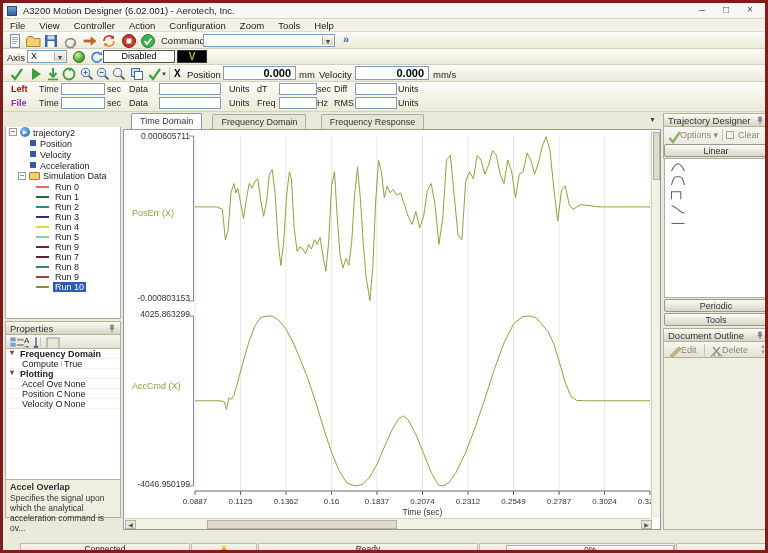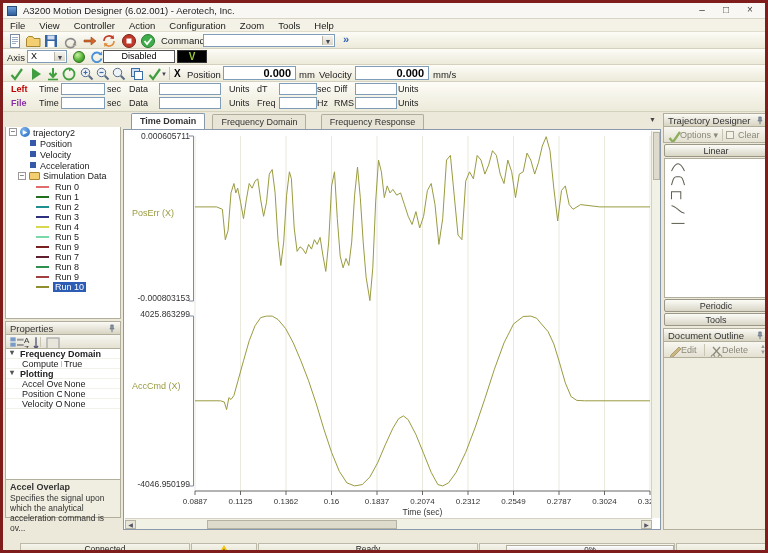--- a/index.html
+++ b/index.html
@@ -52,21 +52,21 @@
   .prop-val{position:absolute;left:58px;top:0;}
   .prop-chev{position:absolute;left:4px;top:-1px;color:#555;font-size:8px;}
   .desc-box{position:absolute;background:#f0eee0;border:1px solid #b2ae9c;font-size:8.5px;color:#333;padding:2px 4px;}
   .desc-title{font-weight:bold;font-size:9px;margin-bottom:1px;}
   
   .secbar{position:absolute;height:13px;background:linear-gradient(#fcfcf8,#d9d6c6);border:1px solid #9a9786;
           text-align:center;font-size:9px;color:#333;line-height:12px;border-radius:2px;}
   
   .tabstrip{position:absolute;height:16px;font-size:9px;}
   .ctab{position:absolute;top:1px;height:15px;padding:2px 8px 0 8px;background:#e8e5d6;border:1px solid #b0ad9c;border-bottom:none;border-radius:2px 2px 0 0;color:#333;}
-  .ctab.active{background:#fff;font-weight:bold;border-color:#8a98ad;height:16px;top:0;z-index:2;}
+  .ctab.active{background:#fff;font-weight:normal;border-color:#8a98ad;height:16px;top:0;z-index:2;}
   .btab{position:absolute;top:1px;height:12px;padding:1px 5px 0 5px;font-size:8.5px;background:#ece9da;border:1px solid #b0ad9c;border-top:none;color:#333;}
   .btab.active{background:#f8f7f0;}
   
   #chart-panel{position:absolute;left:120px;top:126px;width:538px;height:401px;background:#fff;border:1px solid #8a98ad;}
   .ylab{position:absolute;width:62px;text-align:right;font-size:8.5px;color:#333;}
   .serlab{position:absolute;left:8px;font-size:9px;color:#9a9b40;}
   .hscroll{position:absolute;left:1px;top:388px;width:527px;height:11px;background:#f2f1e6;border-top:1px solid #d5d2c2;}
   .hthumb{position:absolute;left:82px;top:1px;width:190px;height:9px;background:#dedbcc;border:1px solid #b5b2a2;}
   .sarrow{position:absolute;top:1px;width:11px;height:9px;background:#e8e6d8;border:1px solid #b5b2a2;font-size:6px;text-align:center;line-height:8px;color:#556;}
   .vscroll{position:absolute;left:527px;top:1px;width:9px;height:387px;background:#f2f1e6;border-left:1px solid #d5d2c2;}
@@ -437,21 +437,21 @@
     </div>
   </div>
 
   <div class="panel-hdr-gray" style="left:660px;top:110px;width:106px;">
     <span>Trajectory Designer</span>
     <span class="pin"><svg viewBox="0 0 16 16">
           <path d="M6 1.5h4v5l1.5 1.5h-7L6 6.5z" fill="#8a97a8" stroke="#5a6778"></path>
           <path d="M8 8v5" stroke="#5a6778" stroke-width="1.4"></path>
         </svg></span>
   </div>
-  <div class="panel-body" style="left:660px;top:124px;width:106px;height:16px;background:linear-gradient(#f8f7f1,#e4e1d2);">
+  <div class="panel-body" style="left:660px;top:124px;width:106px;height:32px;background:linear-gradient(#f8f7f1,#e4e1d2);">
     <span class="tbicon" style="left:3px;top:2px;width:11px;height:11px;"><svg viewBox="0 0 16 16">
           <path d="M2.5 9l3.5 4 7-10" stroke="#8fae5f" stroke-width="2.4" fill="none"></path>
         </svg></span>
     <span class="dz-toolbtn" style="left:16px;top:3px;"><span>Options</span> ▾</span>
     <span class="sep" style="left:58px;top:2px;height:12px;"></span>
     <span class="abs" style="left:62px;top:4px;width:8px;height:8px;border:1px solid #a8a592;background:#f4f2e8;"></span>
     <span class="dz-toolbtn" style="left:74px;top:3px;"><span>Clear</span></span>
   </div>
   <div class="secbar" style="left:661px;top:141px;width:104px;">Linear</div>
   <div class="panel-body" style="left:661px;top:155px;width:104px;height:140px;border-top:1px solid #b2ae9c;" id="move-list">

